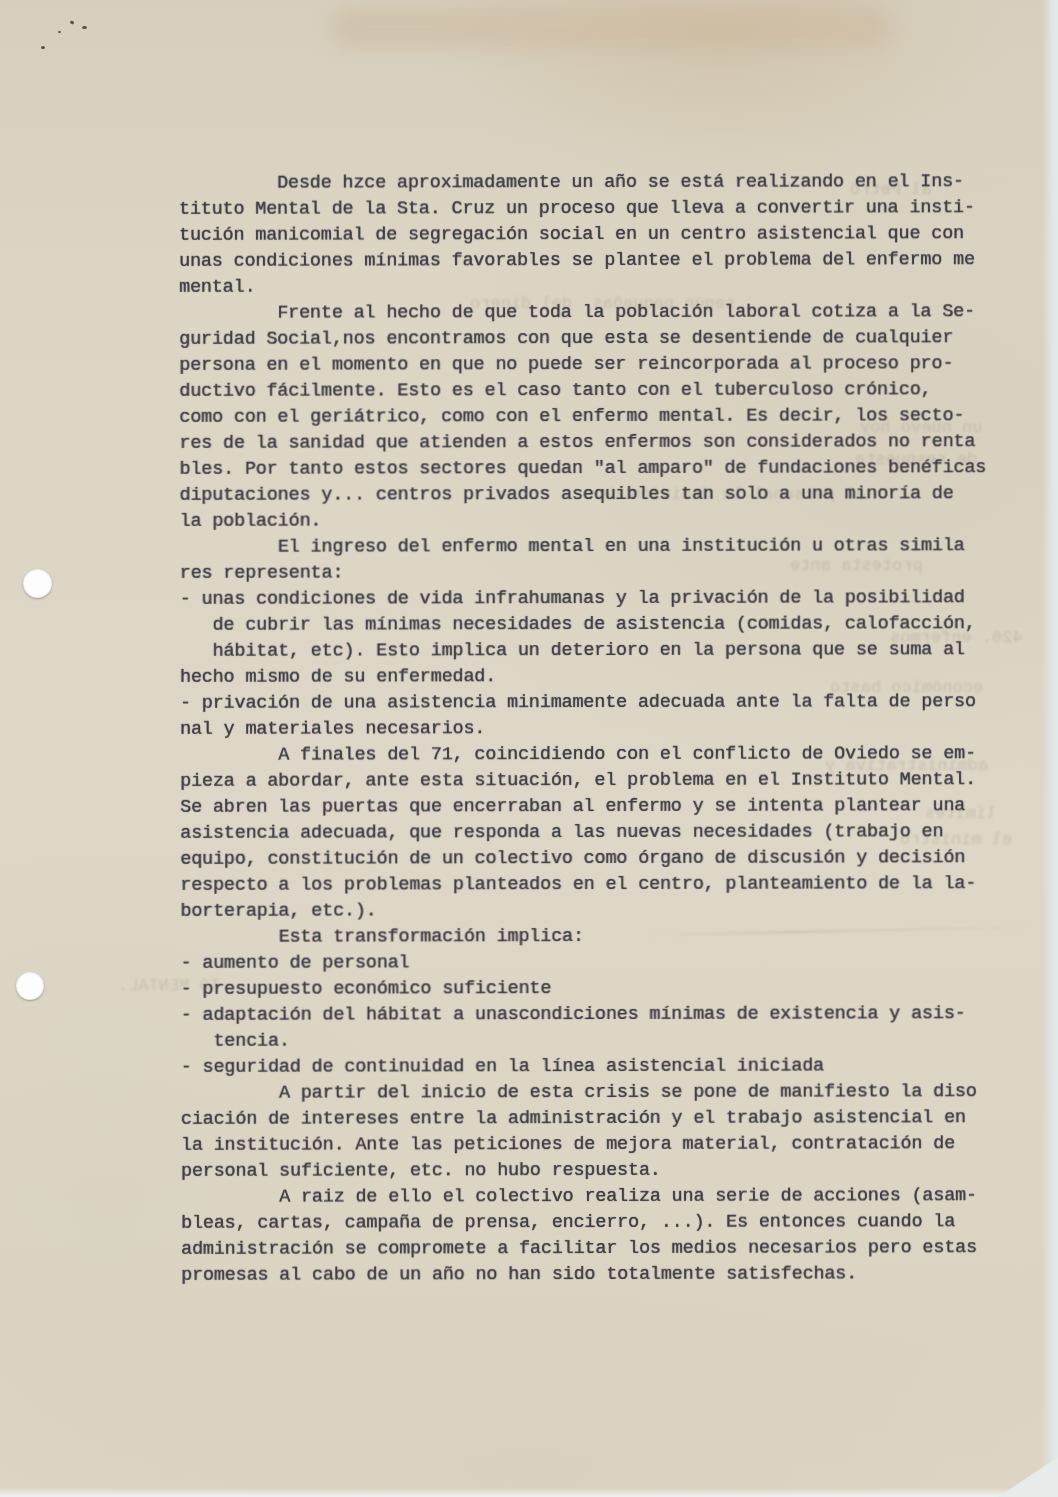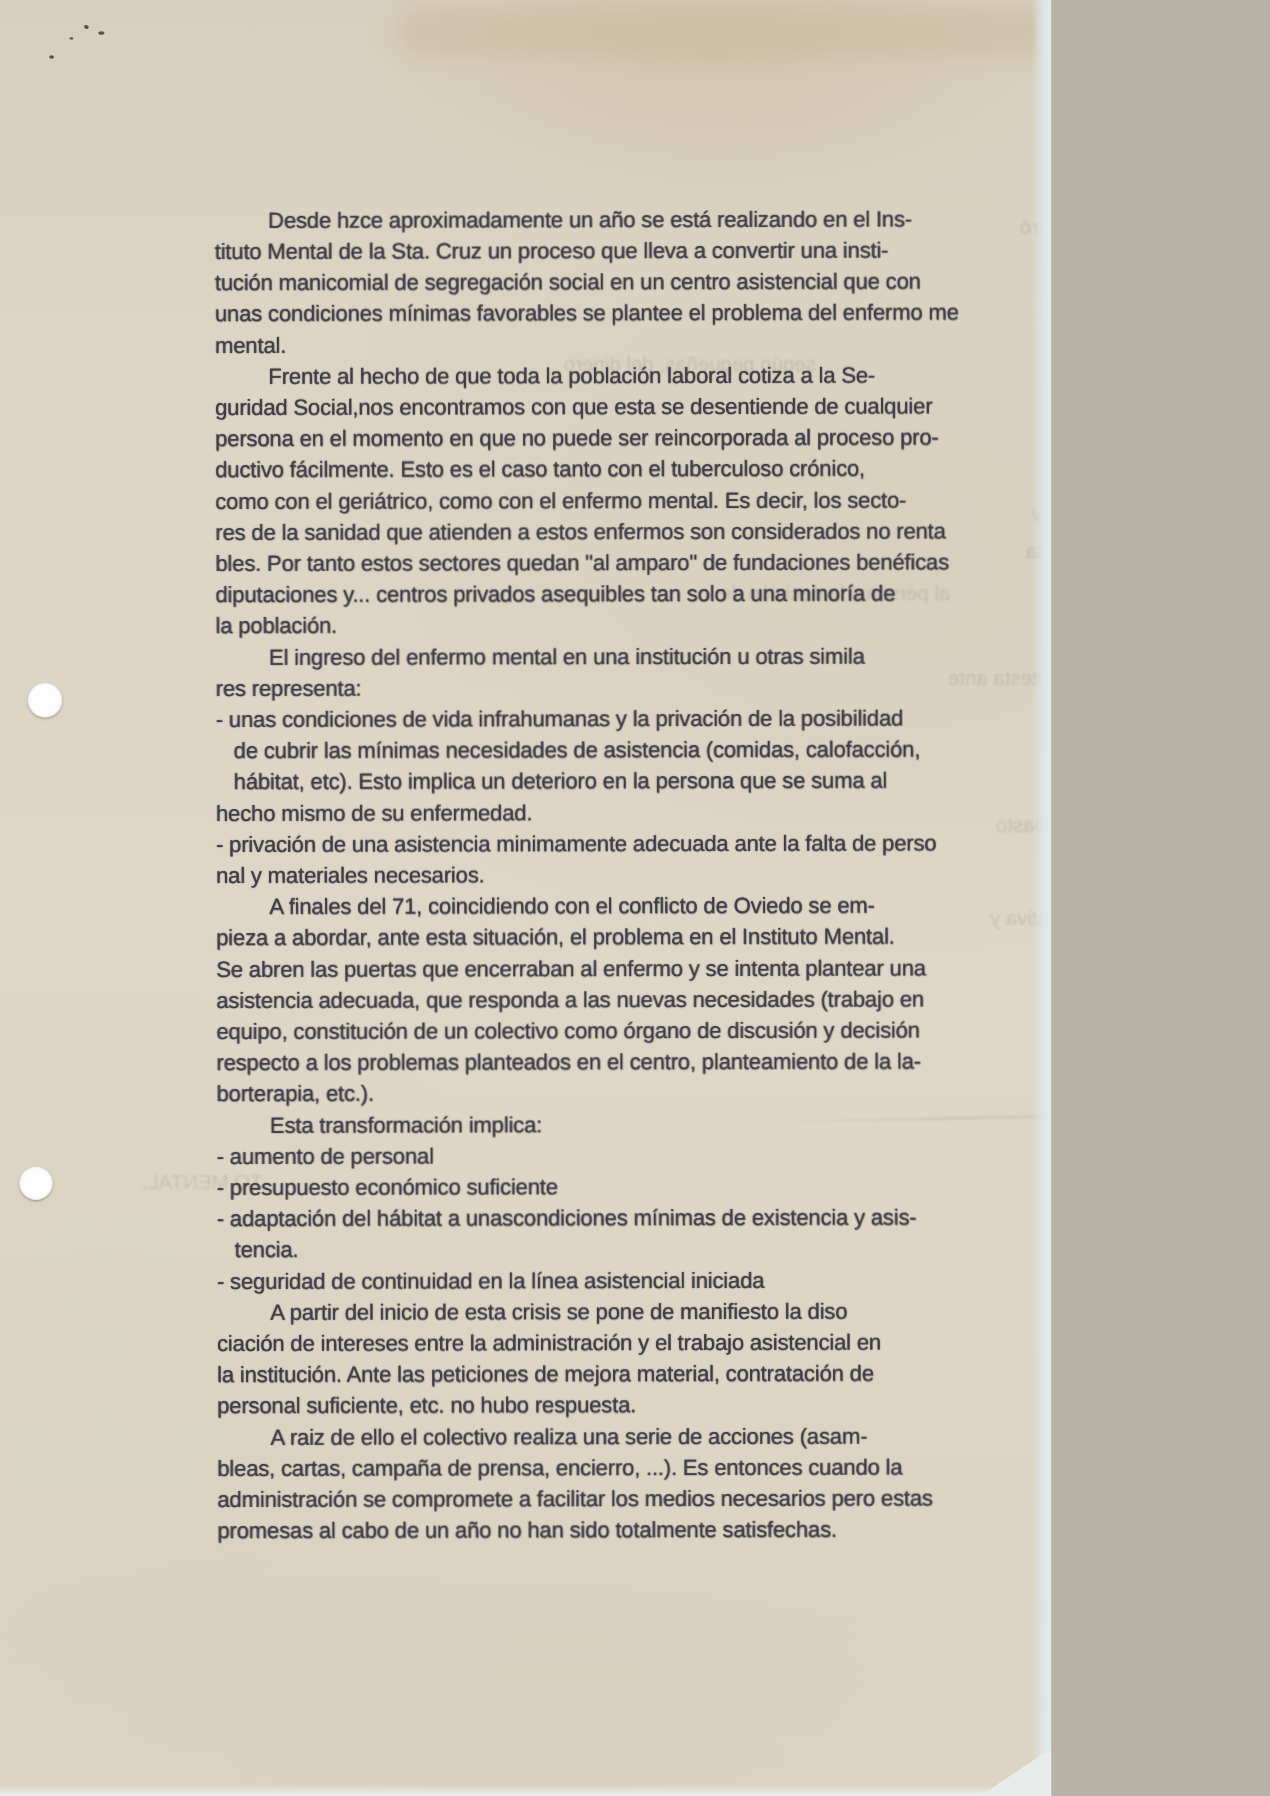--- a/index.html
+++ b/index.html
@@ -1,20 +1,20 @@
 <!DOCTYPE html>
 <html><head>
 <meta charset="utf-8">
 <style>
   html,body{margin:0;padding:0;background:#b9b3a6;}
   .scan{
-    position:relative;width:876px;height:1497px;overflow:hidden;
+    position:relative;width:1058px;height:1497px;overflow:hidden;
     background:
       linear-gradient(180deg,#d7cfbd 0%,#dcd5c4 18%,#ded7c7 55%,#dbd4c2 90%,#ddd6c6 100%);
-    font-family:Liberation Sans, sans-serif;
+    font-family:Liberation Mono, monospace;
   }
   
   .texture{
     position:absolute;inset:0;pointer-events:none;
     background:
       radial-gradient(ellipse 420px 200px at 68% 3%,rgba(196,174,140,0.32),rgba(196,174,140,0) 70%),
       radial-gradient(ellipse 700px 500px at 85% 30%,rgba(203,192,168,0.25),rgba(203,192,168,0) 75%),
       radial-gradient(ellipse 500px 700px at 10% 80%,rgba(214,208,192,0.30),rgba(214,208,192,0) 70%),
       radial-gradient(ellipse 800px 300px at 50% 99%,rgba(200,190,168,0.18),rgba(200,190,168,0) 75%);
   }

